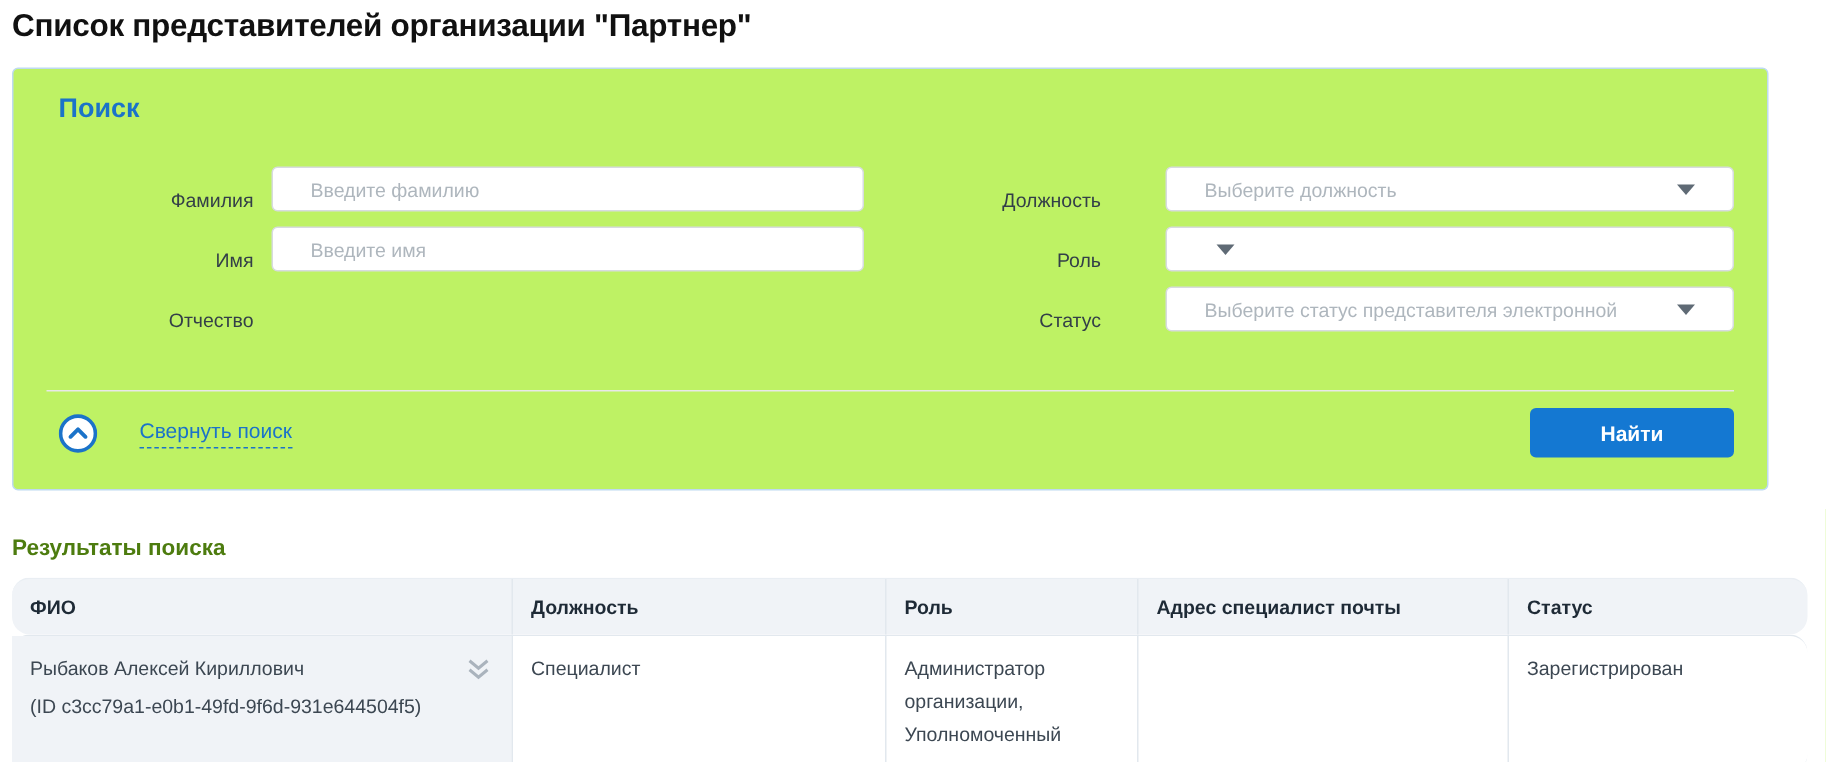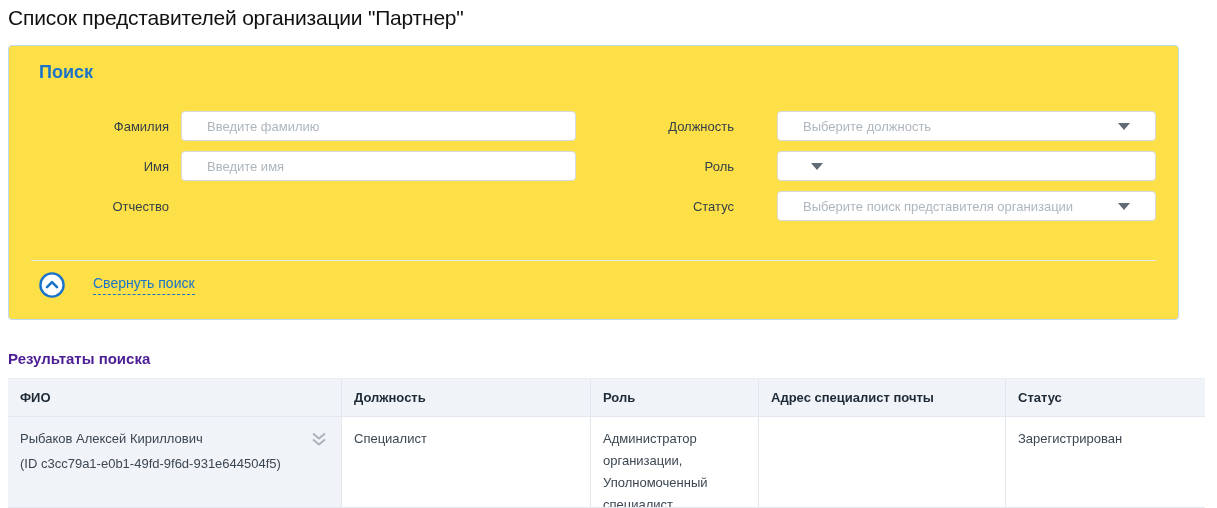--- a/index.html
+++ b/index.html
@@ -5,39 +5,39 @@
   * { box-sizing: border-box; margin: 0; padding: 0; }
   html, body { background: #fff; }
   body {
     width: 1217px; height: 508px; overflow: hidden;
     font-family: "Liberation Sans", sans-serif;
     color: #3c4752;
   }
   .page { position: relative; width: 1217px; height: 508px; padding: 6px 0 0 8px; }
 
   .page-title {
-    font-size: 21px; font-weight: 400; color: #111;
+    font-size: 21px; font-weight: 700; color: #111;
     letter-spacing: -0.2px; margin-bottom: 15px;
   }
 
   
   .search-panel {
     width: 1171px;
     border: 1px solid #bedaf0; border-radius: 4px;
     padding: 16px 22px 10px 22px;
-    background: #fde047;
+    background: #bef264;
   }
   .panel-title {
     color: #1b73c9; font-size: 18px; font-weight: 600;
     margin: 0 0 28px 8px;
   }
   .form-cols { display: flex; }
   .col-left { width: 545px; }
   .col-right { flex: 1; }
-  .form-row { display: flex; align-items: center; margin-bottom: 10px; height: 30px; }
+  .form-row { display: flex; align-items: flex-end; margin-bottom: 10px; height: 30px; }
   .form-row .f-label {
     width: 150px; padding-right: 12px; text-align: right;
     font-size: 13px; color: #333f48; flex: none;
   }
   .col-right .f-label { width: 170px; }
   .text-input, .select-box {
     flex: 1; height: 30px;
     border: 1px solid #d7dbdf; border-radius: 4px;
     background: #fff; font-size: 13px; padding: 0 25px;
     color: #3c4752; outline: none;
@@ -67,24 +67,24 @@
     border-bottom: 1px dashed #1b73c9; padding-bottom: 3px;
   }
   .find-button {
     width: 136px; height: 33px; border: none; border-radius: 4px;
     background: #1478d2; color: #fff; font-size: 14px; font-weight: 600;
     font-family: "Liberation Sans", sans-serif; cursor: pointer;
   }
 
   
   .results-title {
-    margin: 30px 0 11px 0; font-size: 15px; font-weight: 600; color: #4c1d95;
+    margin: 30px 0 11px 0; font-size: 15px; font-weight: 600; color: #4d7c0f;
   }
   .results-table { width: 1197px; font-size: 13px; }
-  .t-row { display: grid; grid-template-columns: 333px 249px 168px 247px 1fr; }
+  .t-row { display: grid; grid-template-columns: 333px 249px 168px 247px 1fr; border-radius: 12px; }
   .t-head { background: #f0f3f7; border-top: 1px solid #e9eef3; }
   .t-head .t-cell {
     height: 37px; display: flex; align-items: center;
     font-weight: 700; color: #1e2a36; padding: 0 12px;
   }
   .t-cell + .t-cell { border-left: 1px solid #e2e8ee; }
   .t-body { border-top: 1px solid #e2e8ee; border-bottom: 1px solid #e2e8ee; }
   .t-body .t-cell { padding: 11px 12px; line-height: 22px; color: #3c4752; height: 90px; overflow: hidden; }
   .cell-fio { background: #f0f3f7; display: flex; justify-content: space-between; }
   .fio-id { margin-top: 3px; }
@@ -125,35 +125,36 @@
         </div>
         <div class="form-row">
           <label class="f-label">Роль</label>
           <div class="select-box">
             <span class="select-arrow"></span>
           </div>
         </div>
         <div class="form-row">
           <label class="f-label">Статус</label>
           <div class="select-box">
-            <span class="select-placeholder">Выберите поиск представителя организации</span>
+            <span class="select-placeholder">Выберите статус представителя электронной</span>
             <span class="select-arrow"></span>
           </div>
         </div>
       </div>
     </div>
 
     <div class="panel-footer">
       <div class="collapse-link">
         <svg width="26" height="26" viewBox="0 0 26 26">
           <circle cx="13" cy="13" r="11.6" fill="#ffffff" stroke="#1b73c9" stroke-width="2.4"></circle>
           <path d="M8 15.2 L13 10.2 L18 15.2" fill="none" stroke="#1b73c9" stroke-width="2.6" stroke-linecap="round" stroke-linejoin="round"></path>
         </svg>
         <span class="collapse-label">Свернуть поиск</span>
       </div>
+      <button class="find-button">Найти</button>
     </div>
   </section>
 
   <div class="results-title">Результаты поиска</div>
 
   <div class="results-table">
     <div class="t-row t-head">
       <div class="t-cell">ФИО</div>
       <div class="t-cell">Должность</div>
       <div class="t-cell">Роль</div>

